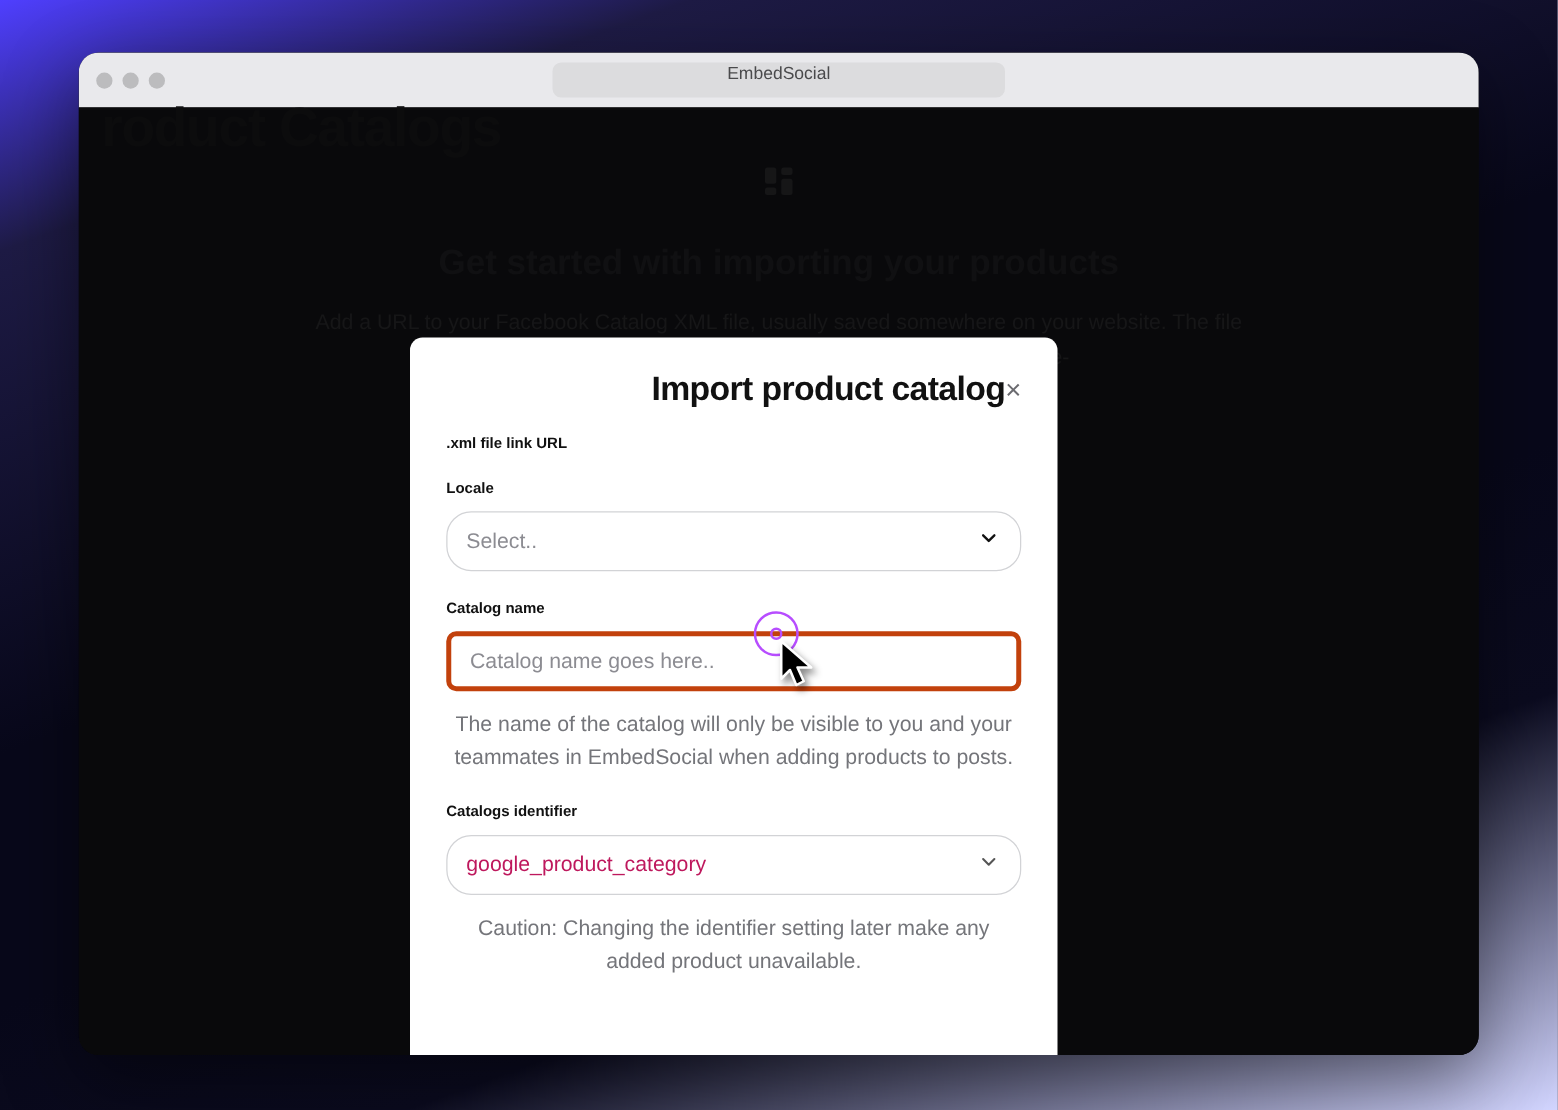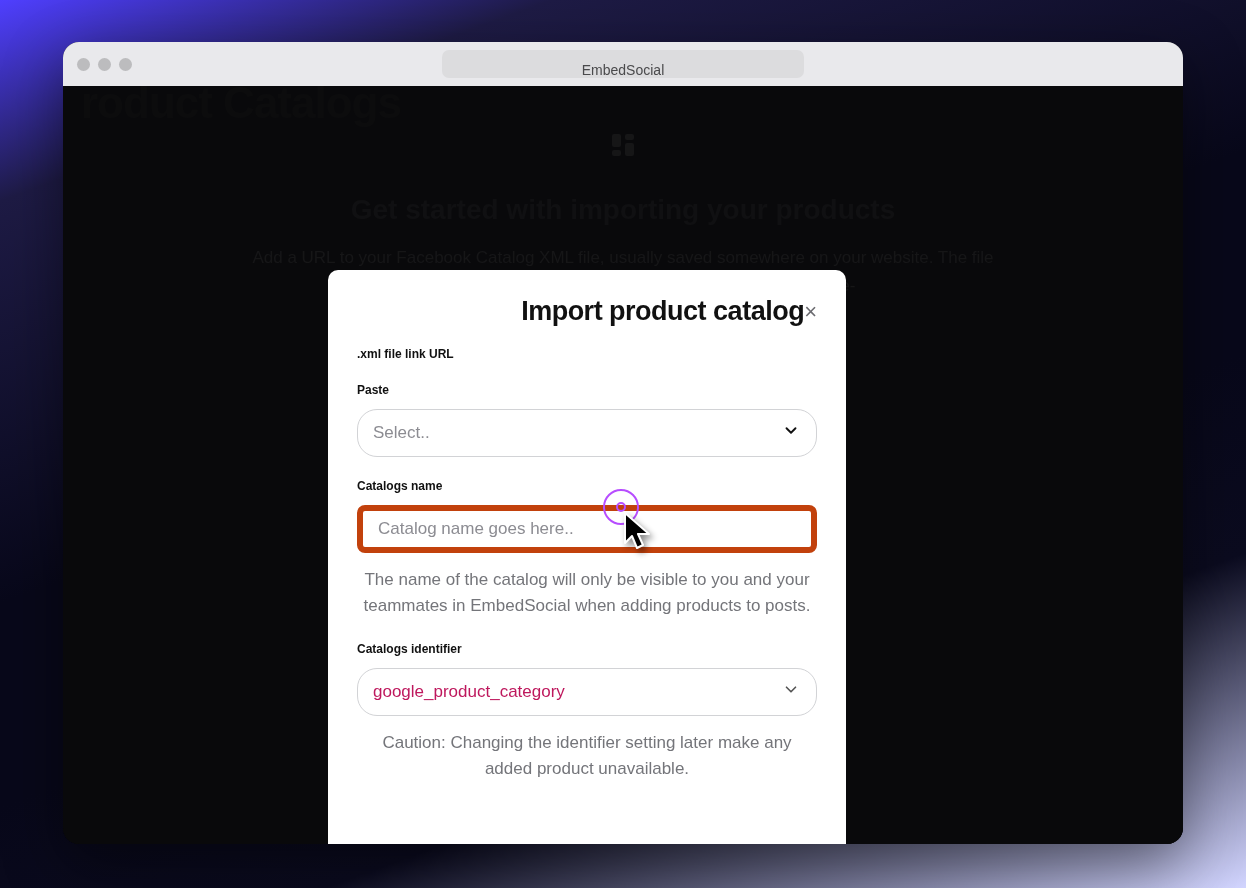--- a/index.html
+++ b/index.html
@@ -32,21 +32,21 @@
       position: relative;
     }
     .traffic { display: flex; gap: 8px; }
     .dot { width: 13px; height: 13px; border-radius: 50%; background: #bcbcbe; }
     .addr {
       position: absolute;
       left: 50%; transform: translateX(-50%);
       width: 362px; height: 28px;
       background: #dcdcde;
       border-radius: 7px;
-      display: flex; align-items: flex-end; justify-content: center;
+      display: flex; align-items: flex-start; justify-content: center;
       color: #4a4a4c; font-size: 14px;
     }
     .page {
       position: relative;
       width: 100%; height: calc(100% - 44px);
       background: #0f0f10;
       color: #eaeaea;
     }
     .page-heading-fragment {
       position: absolute;
@@ -95,21 +95,21 @@
     }
     .modal-head {
       display: flex; justify-content: flex-end; align-items: center;
       margin-bottom: 20px;
     }
     .modal-title { font-size: 27px; font-weight: 800; letter-spacing:-.5px; }
     .close { font-size: 22px; color: #6b6b70; cursor: pointer; line-height: 1; font-weight:400;}
     .label { font-size: 12px; font-weight: 700; margin-bottom: 12px; display:block;}
     .field {
       width: 100%; height: 48px;
-      border: 6px solid #c2410c;
+      border: 4px solid #c2410c;
       border-radius: 8px;
       padding: 0 15px;
       font-size: 17px;
       color: #111;
       background:#fff;
       font-family: inherit;
       outline: none;
     }
     .field::placeholder { color: #8c8c92; }
     .field.focus { border: 2px solid #2a39ff; padding: 0 14px; }
@@ -189,33 +189,33 @@
       <div class="modal-head">
         <div class="modal-title">Import product catalog</div>
         <div class="close">×</div>
       </div>
 
       <div class="group">
         <span class="label">.xml file link URL</span>
       </div>
 
       <div class="group">
-        <span class="label">Paste</span>
+        <span class="label">Locale</span>
         <div class="select">
           <span>Select..</span>
           <span class="chev">
             <svg width="18" height="18" viewBox="0 0 24 24" fill="none" stroke="#111" stroke-width="2.5" stroke-linecap="round" stroke-linejoin="round">
                 <polyline points="6 9 12 15 18 9"></polyline>
               </svg>
           </span>
         </div>
       </div>
 
       <div class="group">
-        <span class="label">Catalogs name</span>
+        <span class="label">Catalog name</span>
         <input class="field" type="text" placeholder="Catalog name goes here.." style="">
         <div class="helper">The name of the catalog will only be visible to you and your teammates in EmbedSocial when adding products to posts.</div>
       </div>
 
       <div class="group">
         <span class="label">Catalogs identifier</span>
         <div class="select filled">
           <span>google_product_category</span>
           <span class="chev">
             <svg width="18" height="18" viewBox="0 0 24 24" fill="none" stroke="#555" stroke-width="2.2" stroke-linecap="round" stroke-linejoin="round">

